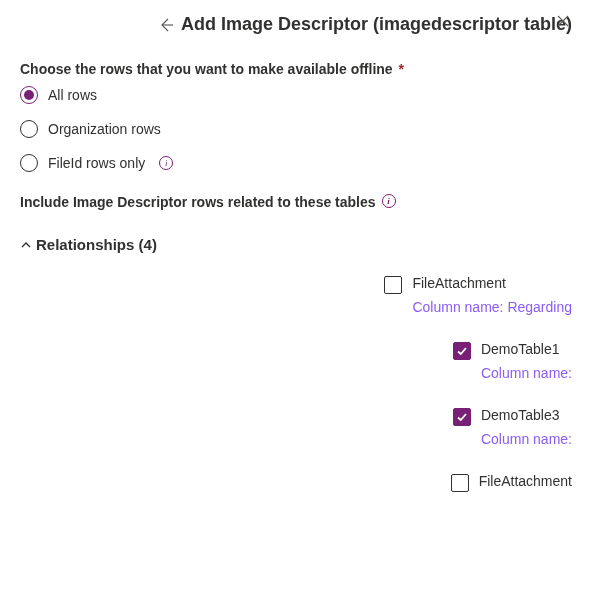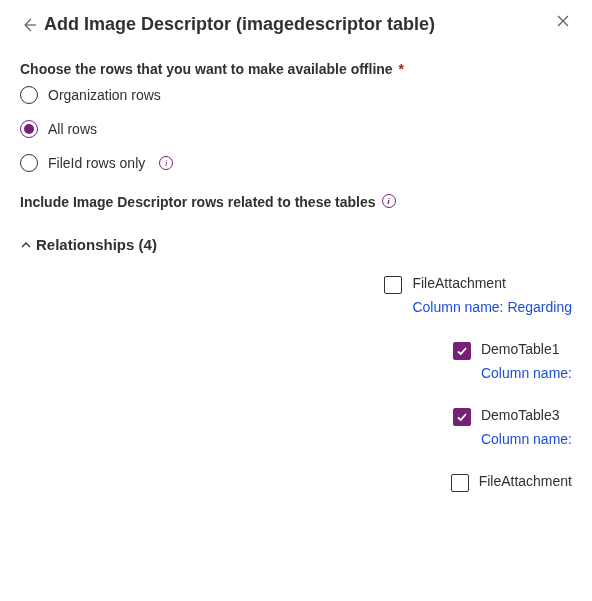--- a/index.html
+++ b/index.html
@@ -15,20 +15,21 @@
     width: 592px;
     height: 601px;
     padding: 14px 20px 20px 20px;
     position: relative;
   }
   .header-row {
     display: flex;
     align-items: center;
     gap: 6px;
     margin-bottom: 26px;
+    justify-content: flex-end;
   }
   .back-btn {
     width: 18px;
     height: 18px;
     display: flex;
     align-items: center;
     justify-content: center;
     cursor: pointer;
     color: #605e5c;
   }
@@ -158,21 +159,21 @@
     border-color: #782075;
   }
   .checkbox.checked svg { display: block; }
   .checkbox svg { display: none; }
   .rel-texts {
     display: flex;
     flex-direction: column;
     gap: 8px;
   }
   .rel-name { font-size: 14px; }
-  .rel-col { font-size: 14px; color: #1d4ed8; }
+  .rel-col { font-size: 14px; color: #8b5cf6; }
 </style>
 </head>
 <body>
 
 <div class="page">
 
   <div class="header-row">
     <div class="back-btn">
       <svg width="16" height="16" viewBox="0 0 16 16">
           <path d="M10 2 L4 8 L10 14" fill="none" stroke="#605e5c" stroke-width="1.2"></path>
@@ -187,29 +188,29 @@
         <path d="M2 2 L12 12 M12 2 L2 12" stroke="#605e5c" stroke-width="1.2"></path>
       </svg>
   </div>
 
   <div class="prompt">
     <span>Choose the rows that you want to make available offline</span>
     <span class="req">*</span>
   </div>
 
   <div class="radio-group" id="radio-group">
+      <div class="radio-item selected">
+        <div class="radio-outer">
+          <div class="radio-inner"></div>
+        </div>
+        <span class="radio-label">All rows</span>
+      </div>
       <div class="radio-item">
         <div class="radio-outer"></div>
         <span class="radio-label">Organization rows</span>
-      </div>
-      <div class="radio-item selected">
-        <div class="radio-outer">
-          <div class="radio-inner"></div>
-        </div>
-        <span class="radio-label">All rows</span>
       </div>
       <div class="radio-item">
         <div class="radio-outer"></div>
         <span class="radio-label">FileId rows only</span>
         <span class="info-icon">i</span>
       </div>
     </div>
 
   <div class="subheading">
     <span>Include Image Descriptor rows related to these tables</span>

